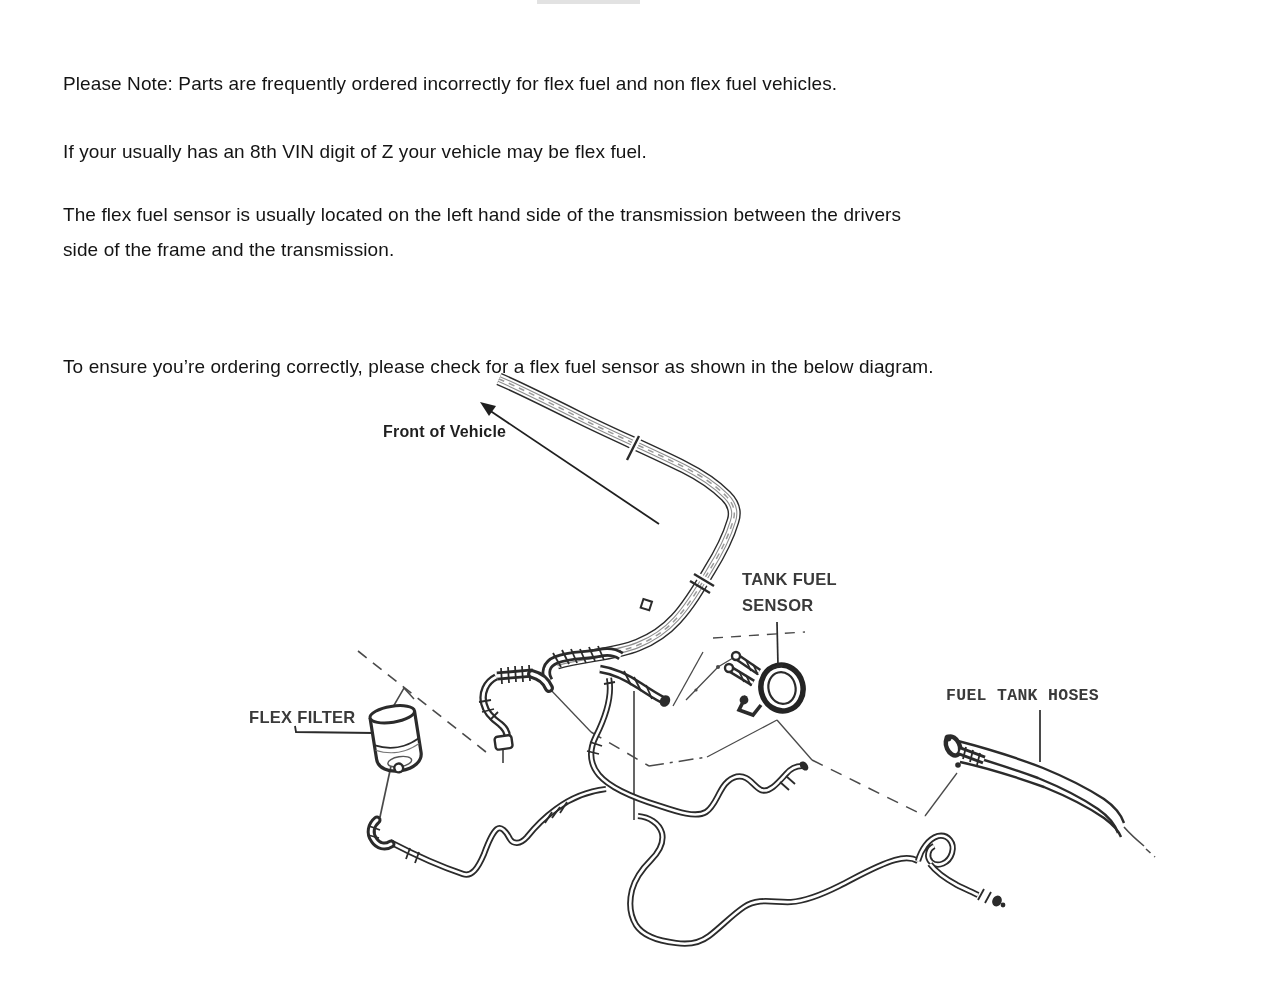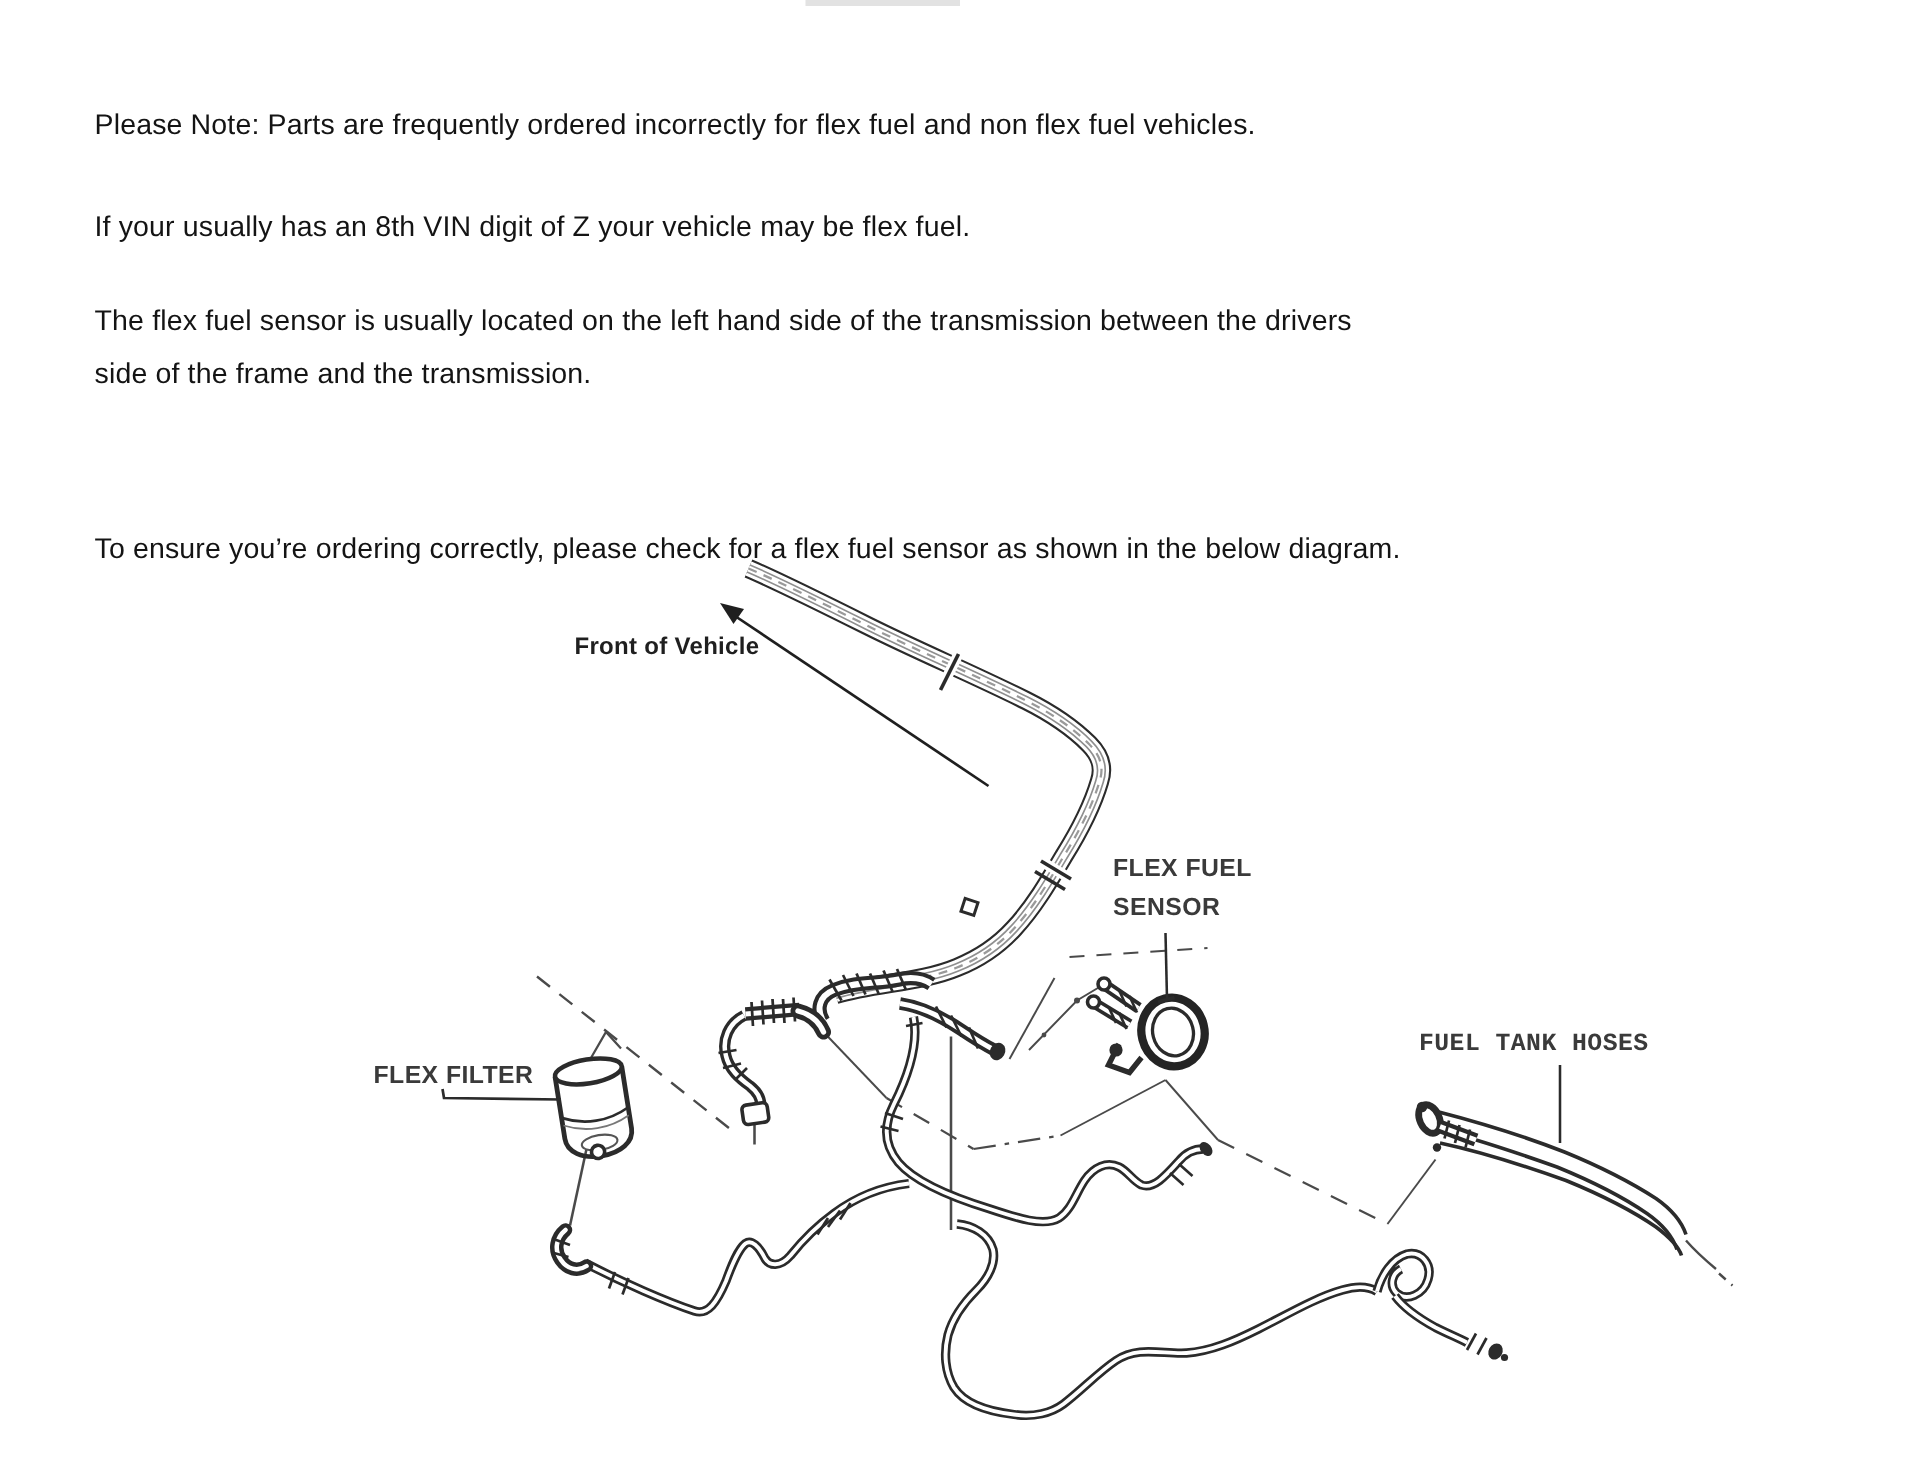--- a/index.html
+++ b/index.html
@@ -217,16 +217,16 @@
     <line x1="659" y1="524" x2="489" y2="410" stroke="#1f1f1f" stroke-width="1.8"></line>
     <polygon points="480,402 496,406 489,416" fill="#1f1f1f"></polygon>
   </g>
 
   <line x1="777" y1="622" x2="778" y2="666" stroke="#2b2b2b" stroke-width="1.7"></line>
   <polyline points="295,726 296,732 374,733" fill="none" stroke="#2b2b2b" stroke-width="1.8"></polyline>
   <line x1="1040" y1="710" x2="1040" y2="762" stroke="#2b2b2b" stroke-width="1.7"></line>
 </svg>
 
 <div class="diagram-label" id="lbl-front">Front of Vehicle</div>
-<div class="diagram-label" id="lbl-sensor">FLEX FUEL
+<div class="diagram-label" id="lbl-sensor">TANK FUEL
 SENSOR</div>
 <div class="diagram-label" id="lbl-filter">FLEX FILTER</div>
 <div class="diagram-label" id="lbl-tank">FUEL TANK HOSES</div>
 
 </body></html>

